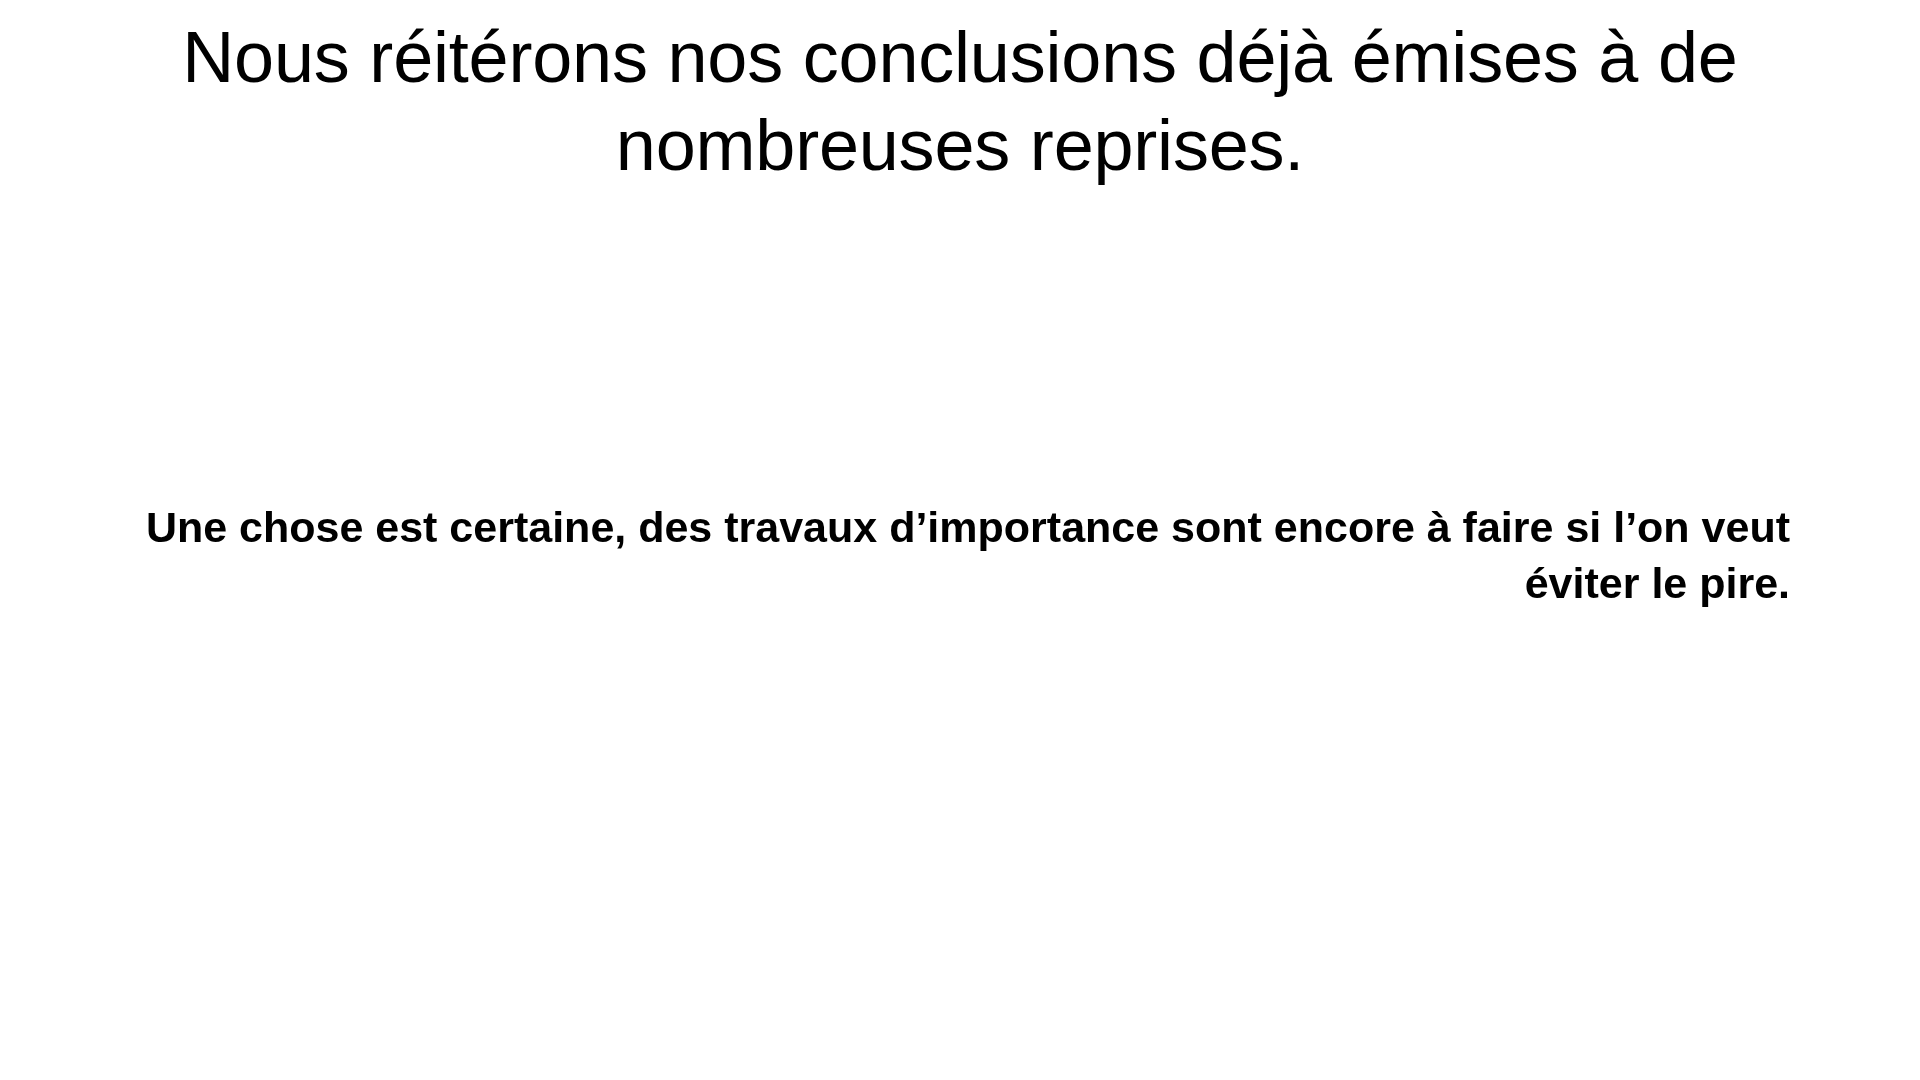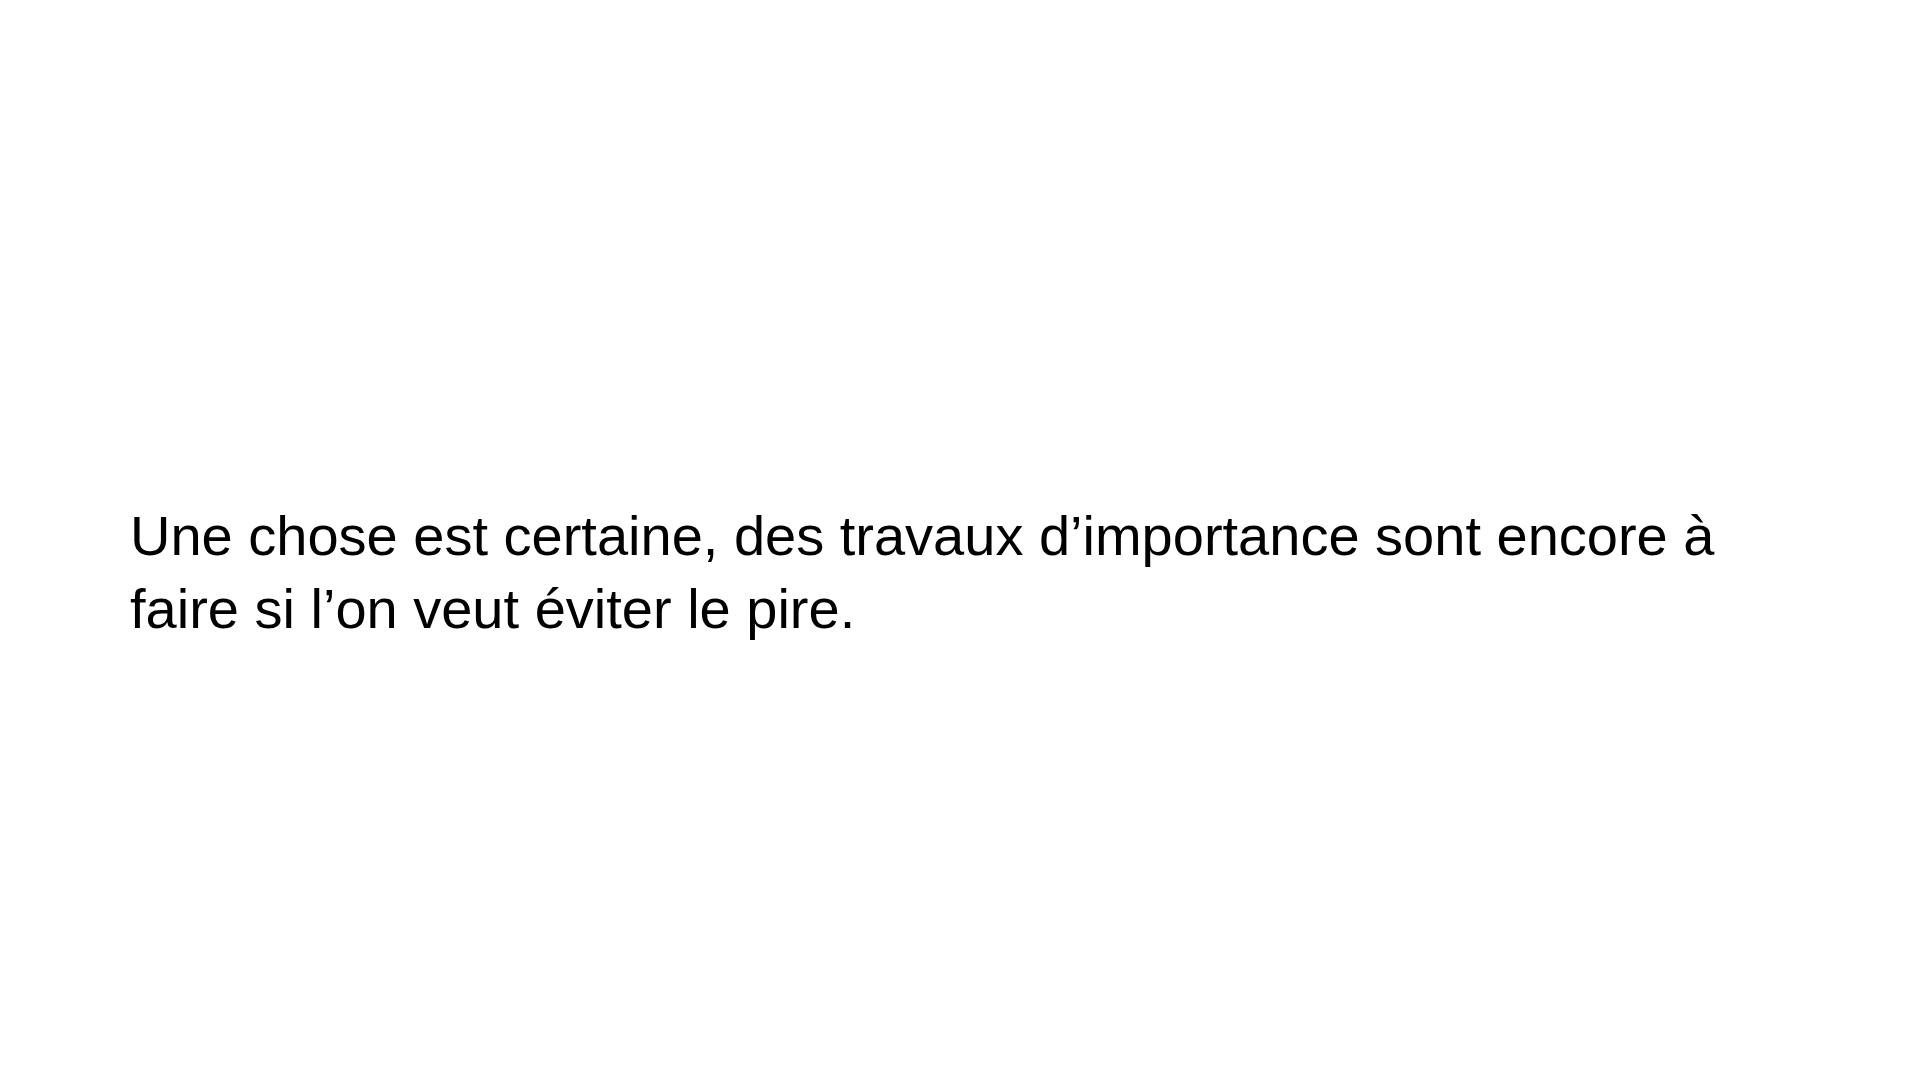--- a/index.html
+++ b/index.html
@@ -30,35 +30,36 @@
     font-size: 72px;
     line-height: 1.22;
     font-weight: 400;
     color: #000000;
     letter-spacing: -0.2px;
   }
   .body-block {
     position: absolute;
     left: 130px;
     width: 1660px;
-    text-align: left;
-    font-size: 56px;
+    text-align: right;
+    font-size: 43px;
     line-height: 1.3;
-    font-weight: 400;
+    font-weight: 700;
     color: #000000;
   }
   .body-para-1 {
     top: 500px;
   }
   .body-para-2 {
     top: 820px;
   }
 </style>
 </head>
 <body>
 
 <div class="slide">
 
+  <div class="slide-title">Nous réitérons nos conclusions déjà émises à de nombreuses reprises.</div>
 
   <div class="body-block body-para-1">Une chose est certaine, des travaux d’importance sont encore à faire si l’on veut éviter le pire.</div>
 
 
 </div>
 
 </body></html>

